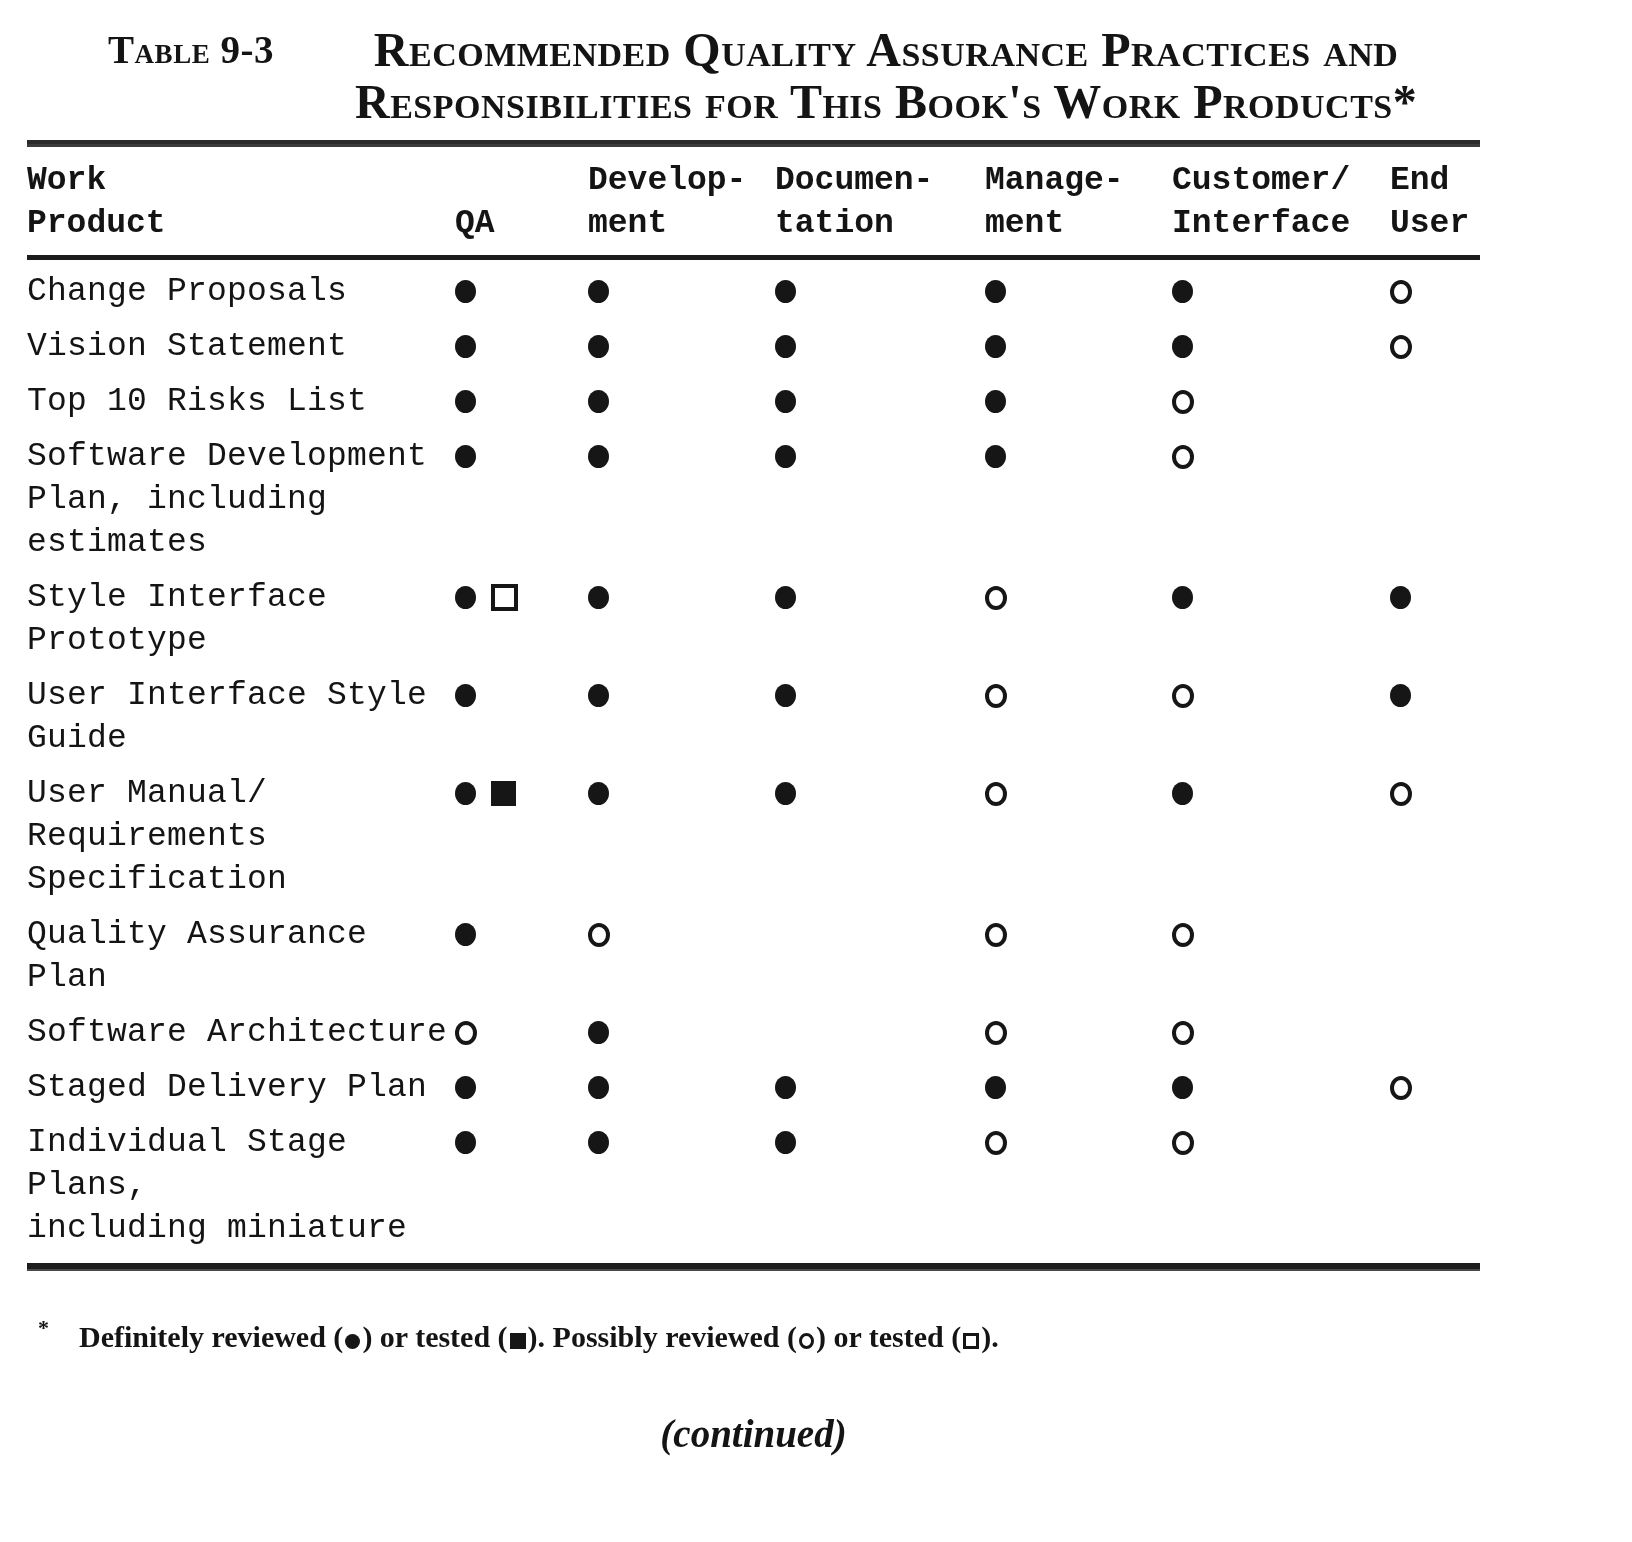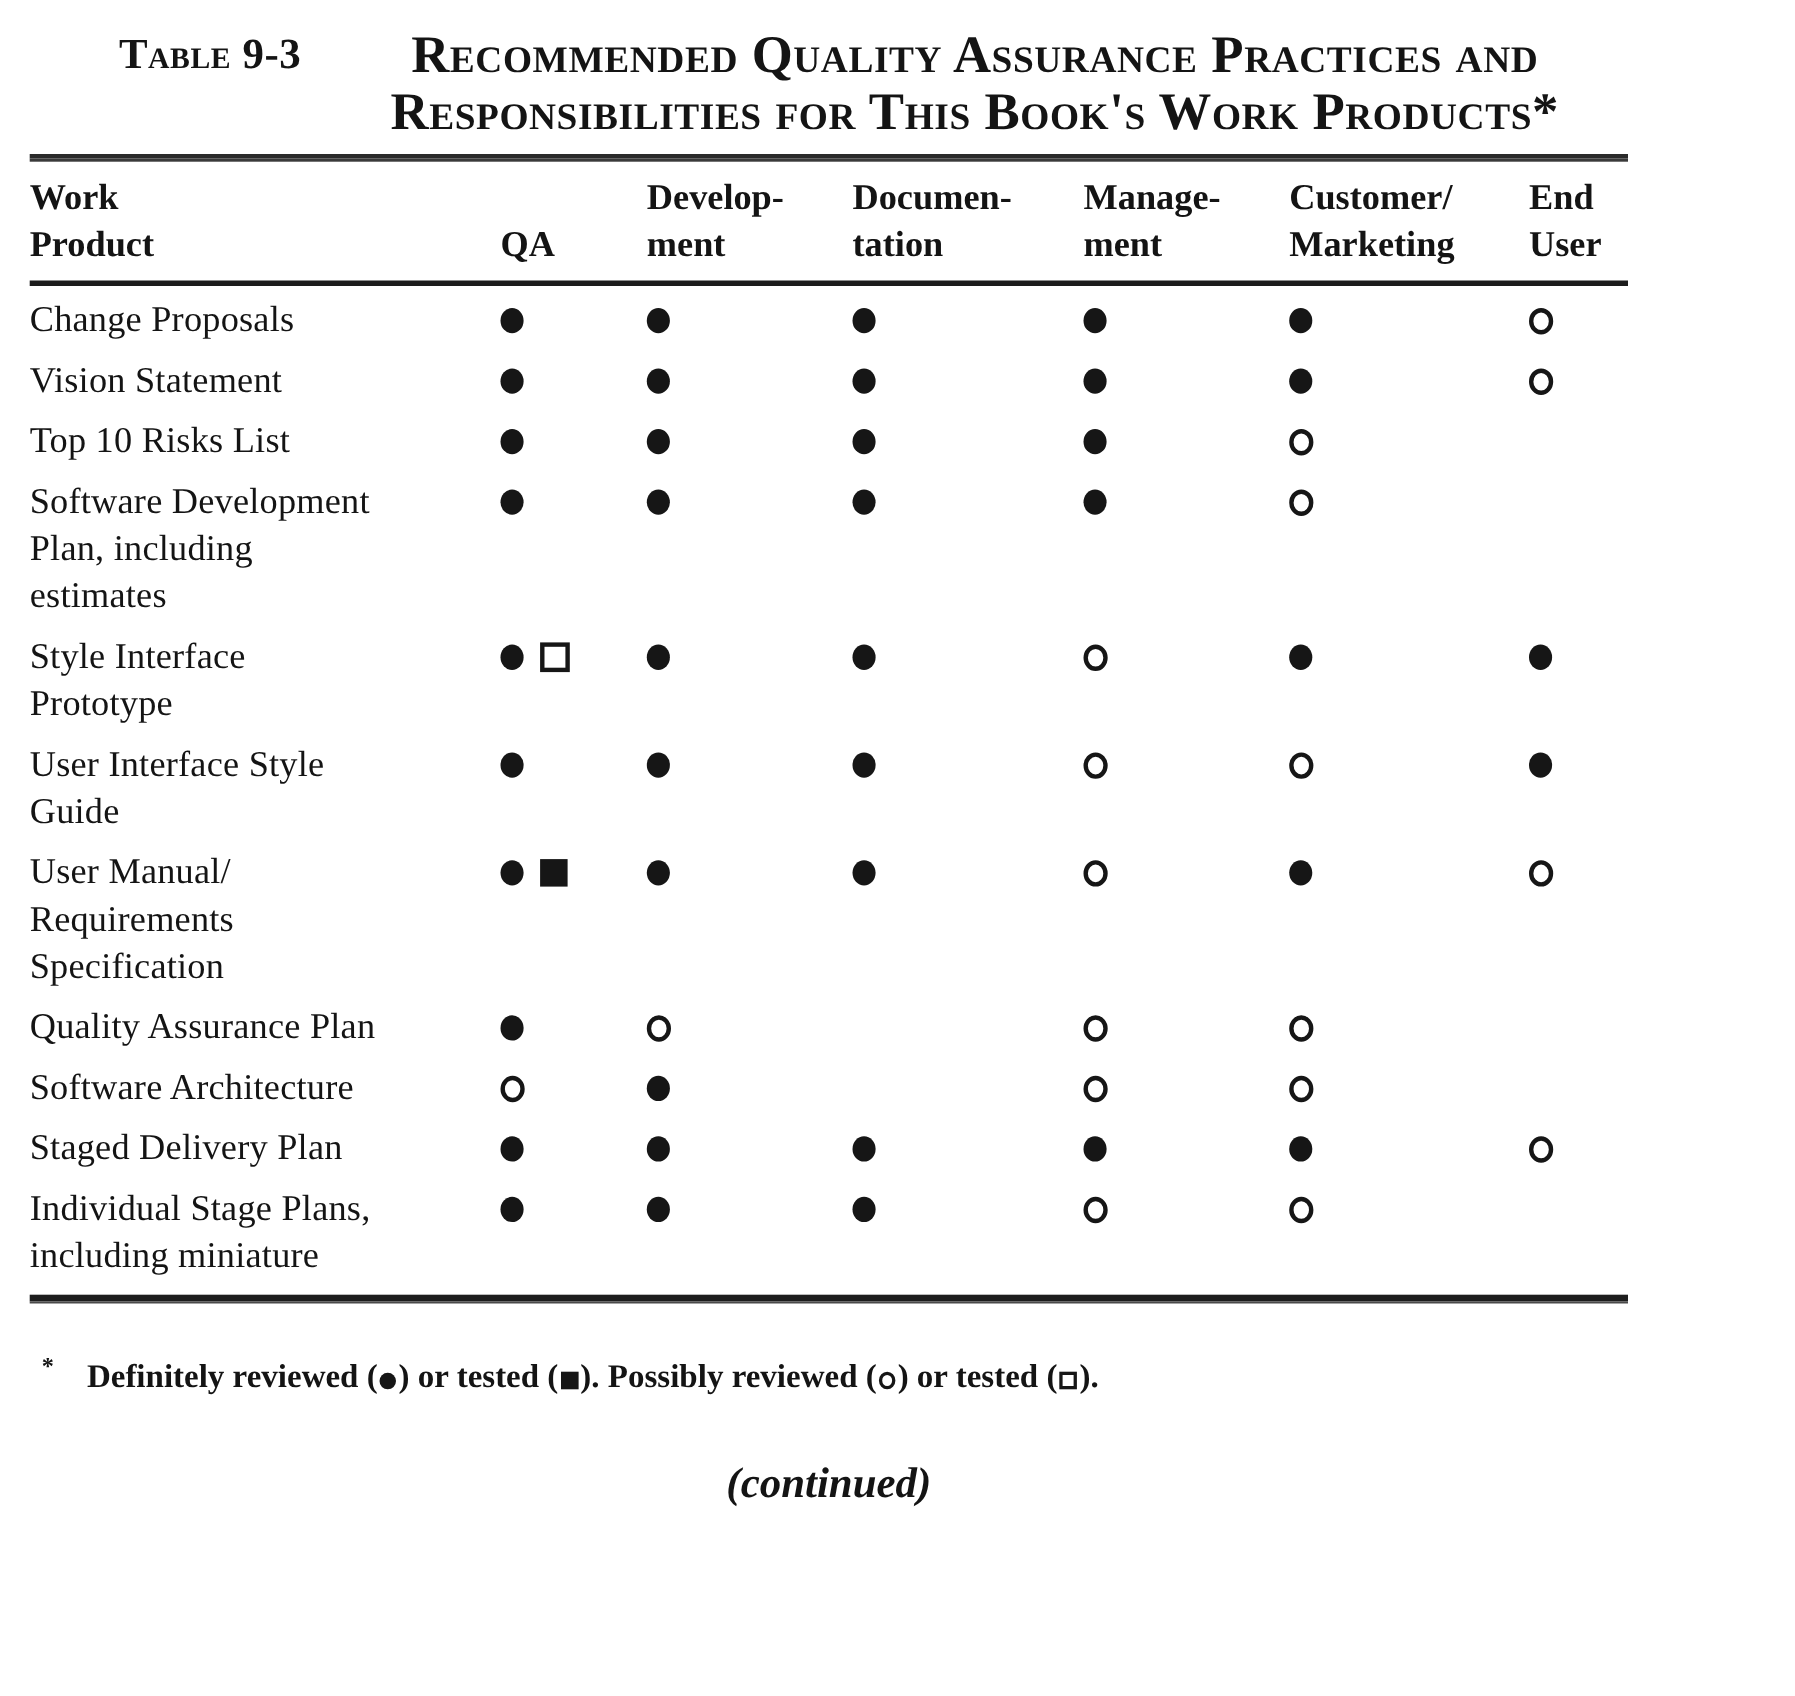--- a/index.html
+++ b/index.html
@@ -15,21 +15,21 @@
   
   .header-block { display: flex; margin: 24px 0 0 27px; text-align: center; }
   .table-label {
     width: 328px; flex: 0 0 328px;
     font-variant: small-caps; font-weight: 700; font-size: 39px; line-height: 52px;
     letter-spacing: 0.5px;
   }
   .title { font-variant: small-caps; font-weight: 700; font-size: 48px; line-height: 52px; letter-spacing: 0.5px; font-family: Liberation Serif, serif; }
 
   
-  .tbl { margin-left: 27px; width: 1453px; }
+  .tbl { margin-left: 27px; width: 1453px; font-family: Liberation Mono, monospace; }
   .rule-double-top { margin-top: 12px; height: 7px; border-top: 4px solid #2a2a2a; border-bottom: 3px solid #3a3a3a; }
   .grid-cols { display: grid; grid-template-columns: 428px 133px 187px 210px 187px 218px 1fr; }
   .thead { padding: 12px 0 10px; }
   .hcell { display: flex; flex-direction: column; justify-content: flex-end; font-weight: 700; font-size: 33px; line-height: 43px; }
   .rule-heavy { border-top: 5px solid #1c1c1c; }
   .tbody { padding-top: 9px; }
   .trow { padding: 1px 0 11px; }
   .product { font-size: 33px; line-height: 43px; letter-spacing: 0.2px; }
   .syms { display: flex; gap: 15px; align-items: center; align-self: start; height: 43px; }
 
@@ -88,21 +88,21 @@
       <div class="hcell">
         <div>Documen-</div>
         <div>tation</div>
       </div>
       <div class="hcell">
         <div>Manage-</div>
         <div>ment</div>
       </div>
       <div class="hcell">
         <div>Customer/</div>
-        <div>Marketing</div>
+        <div>Interface</div>
       </div>
       <div class="hcell">
         <div>End</div>
         <div>User</div>
       </div>
     </div>
 
     <div class="rule-heavy"></div>
 
     <div class="tbody">

